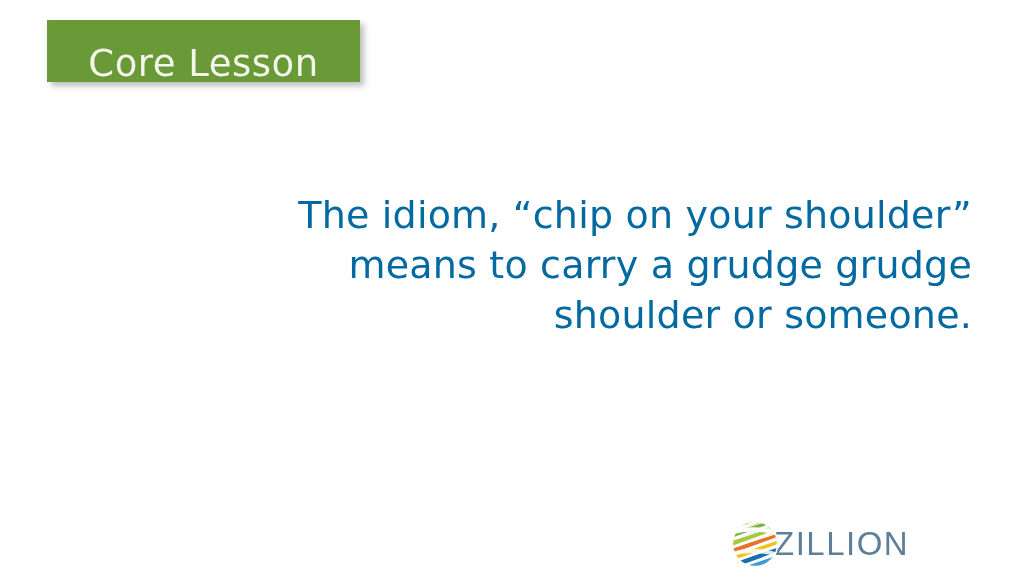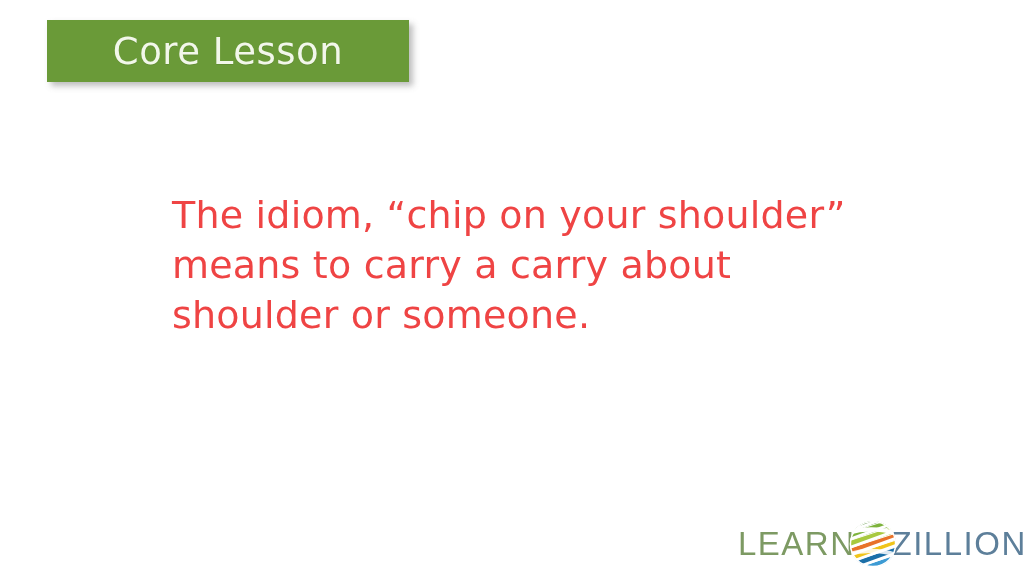--- a/index.html
+++ b/index.html
@@ -20,26 +20,26 @@
     width: 1024px;
     height: 576px;
     background: #ffffff;
   }
 
   
   .banner {
     position: absolute;
     left: 47px;
     top: 20px;
-    width: 362px;
+    width: 313px;
     height: 62px;
     background: #6a9a38;
     box-shadow: 4px 4px 6px rgba(110, 110, 110, 0.45);
     display: flex;
-    align-items: center;
+    align-items: flex-end;
     justify-content: center;
   }
   .banner-label {
     color: #f2f7ea;
     font-family: "DejaVu Sans", sans-serif;
     font-size: 37px;
     font-weight: 400;
     letter-spacing: 0.5px;
     line-height: 1;
     white-space: nowrap;
@@ -47,27 +47,28 @@
   }
 
   
   .body-text {
     position: absolute;
     left: 172px;
     top: 190px;
     width: 800px;
   }
   .body-line {
-    color: #ef4444;
+    color: #0369a1;
     font-family: "DejaVu Sans", sans-serif;
     font-size: 38px;
     font-weight: 400;
     line-height: 50px;
     letter-spacing: 0.2px;
     white-space: pre;
+    text-align: right;
   }
 
   
   .logo {
     position: absolute;
     left: 738px;
     top: 518px;
     width: 280px;
     height: 50px;
     display: flex;
@@ -102,26 +103,25 @@
 <body>
 
 <div class="slide">
 
   <div class="banner">
     <span class="banner-label">Core Lesson</span>
   </div>
 
   <div class="body-text">
     <div class="body-line">The idiom, “chip on your shoulder”</div>
-    <div class="body-line">means to carry a carry about</div>
+    <div class="body-line">means to carry a grudge grudge</div>
     <div class="body-line">shoulder or someone.</div>
   </div>
 
   <div class="logo">
-    <span class="logo-learn">LEARN</span>
 
     <span class="logo-globe">
       <svg viewBox="0 0 100 100" width="48" height="48" aria-hidden="true">
         <defs>
           <clipPath id="globeClip">
             <circle cx="50" cy="50" r="48"></circle>
           </clipPath>
         </defs>
         <g clip-path="url(#globeClip)">
           <rect x="0" y="0" width="100" height="100" fill="#ffffff"></rect>

